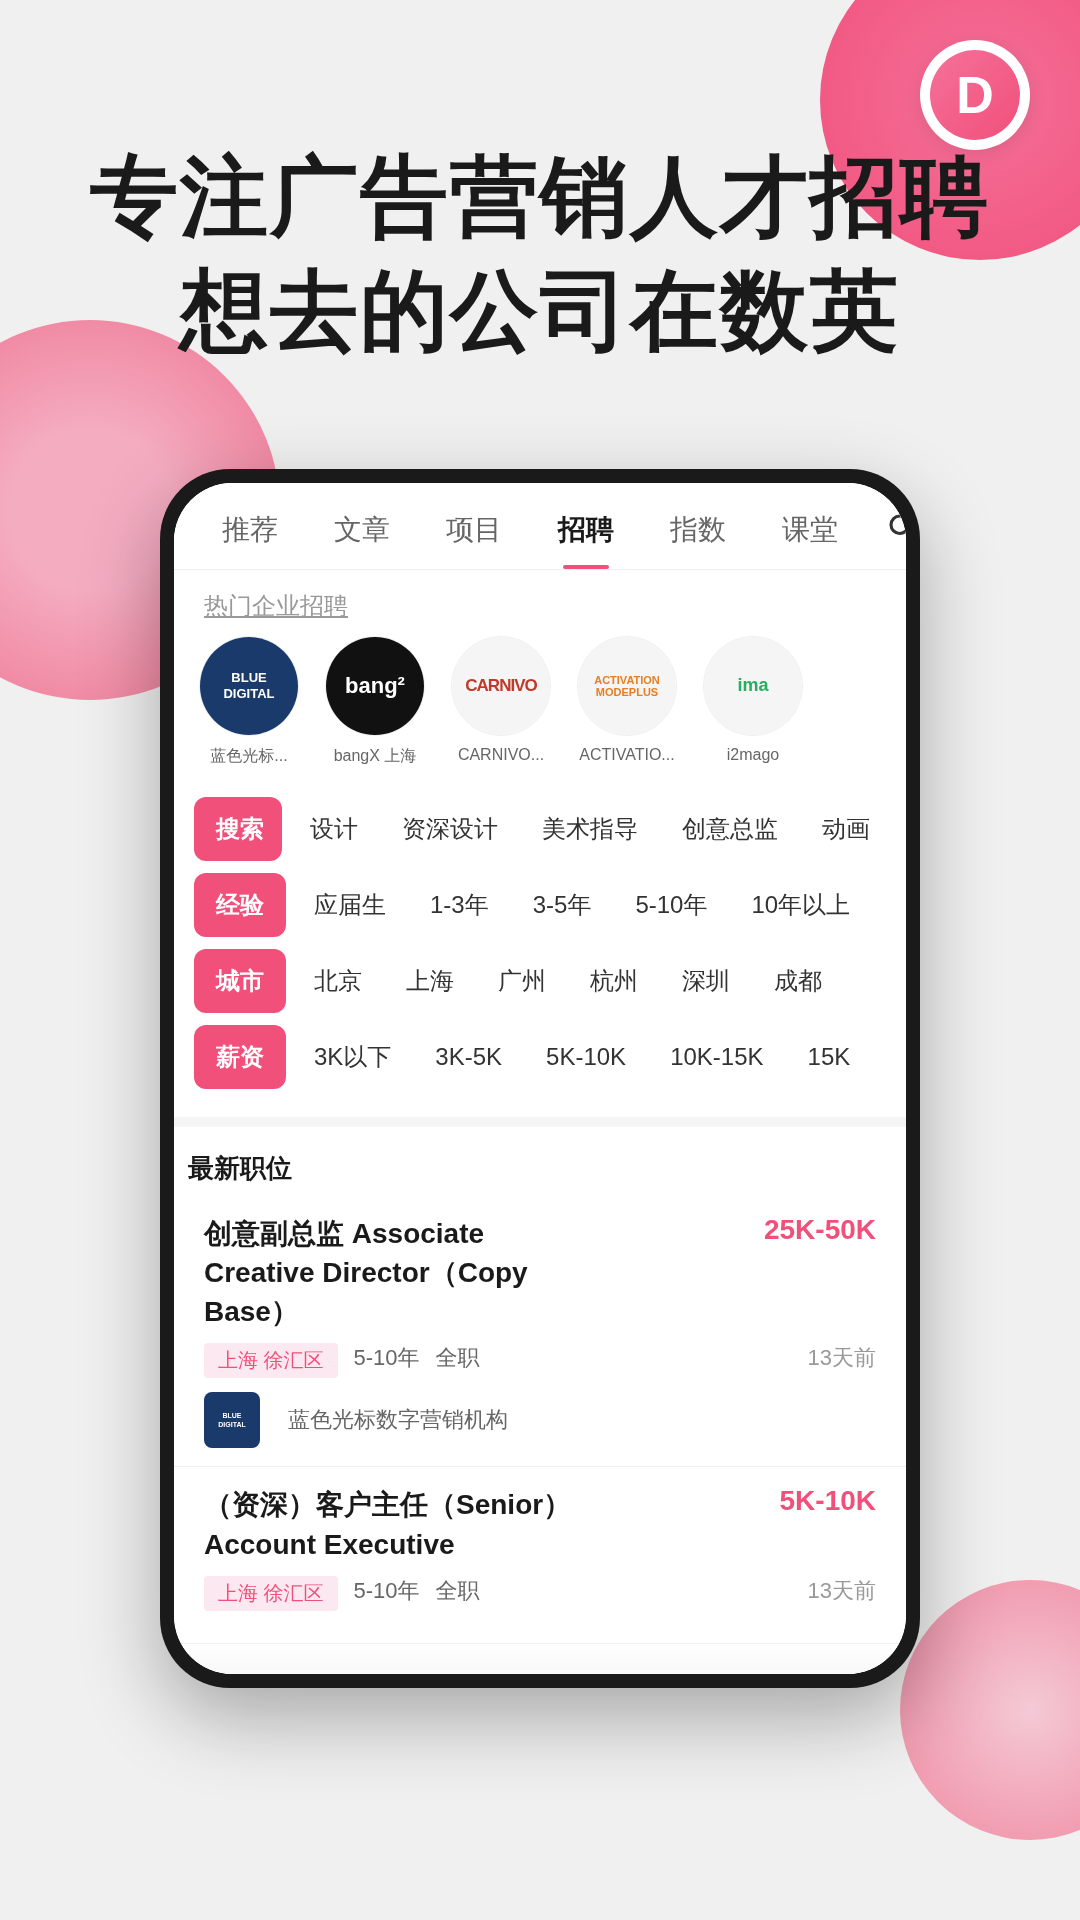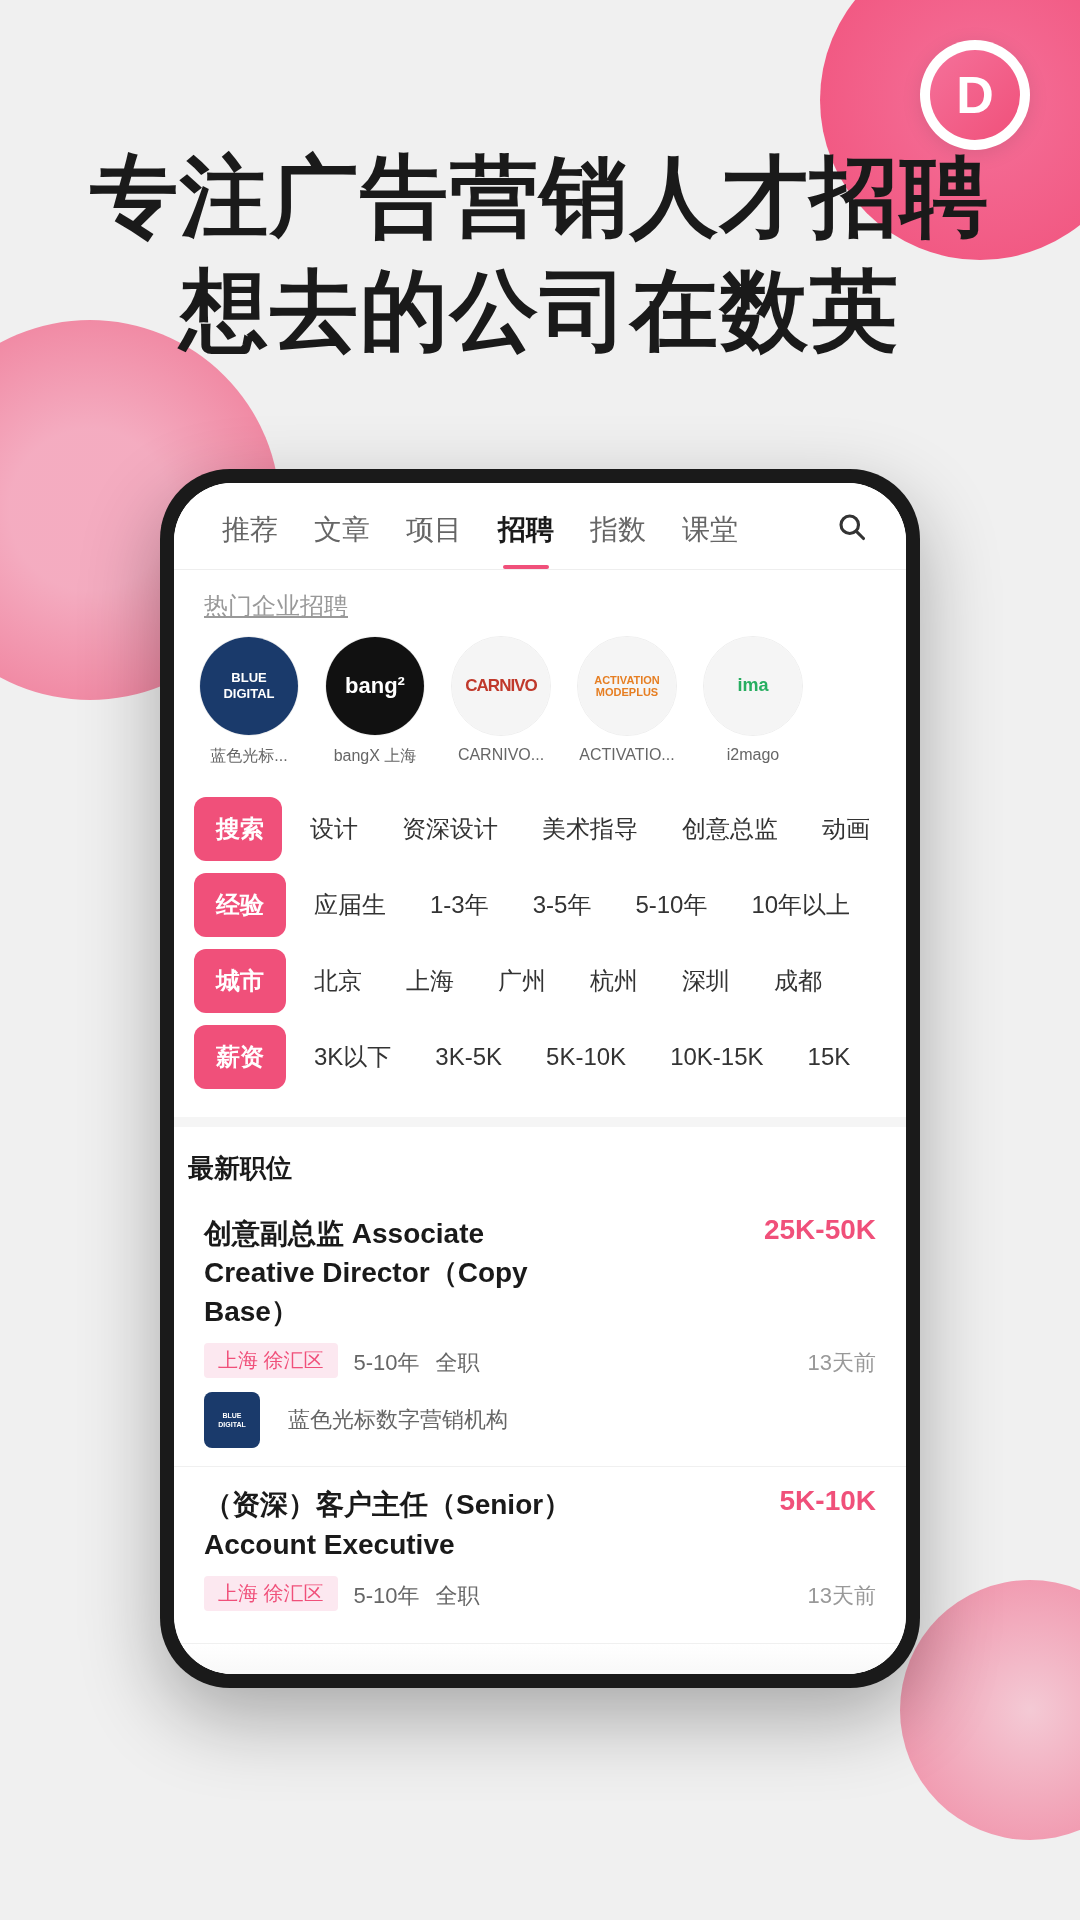--- a/index.html
+++ b/index.html
@@ -121,20 +121,21 @@
       overflow: hidden;
     }
 
     
     .nav-tabs {
       display: flex;
       align-items: center;
       padding: 28px 30px 0 30px;
       border-bottom: 1px solid #eee;
       background: white;
+      gap: 20px;
     }
     .nav-tab {
       font-size: 28px;
       color: #666;
       padding: 0 18px 20px 18px;
       cursor: pointer;
       white-space: nowrap;
       position: relative;
     }
     .nav-tab.active {
@@ -329,21 +330,21 @@
     }
     .job-salary {
       font-size: 28px;
       font-weight: 700;
       color: #f0507a;
       white-space: nowrap;
       margin-left: 10px;
     }
     .job-meta-row {
       display: flex;
-      align-items: flex-end;
+      align-items: flex-start;
       gap: 16px;
       margin-bottom: 14px;
     }
     .job-tag {
       background: #e8f4f0;
       color: #27ae60;
       font-size: 20px;
       padding: 4px 14px;
       border-radius: 4px;
     }

